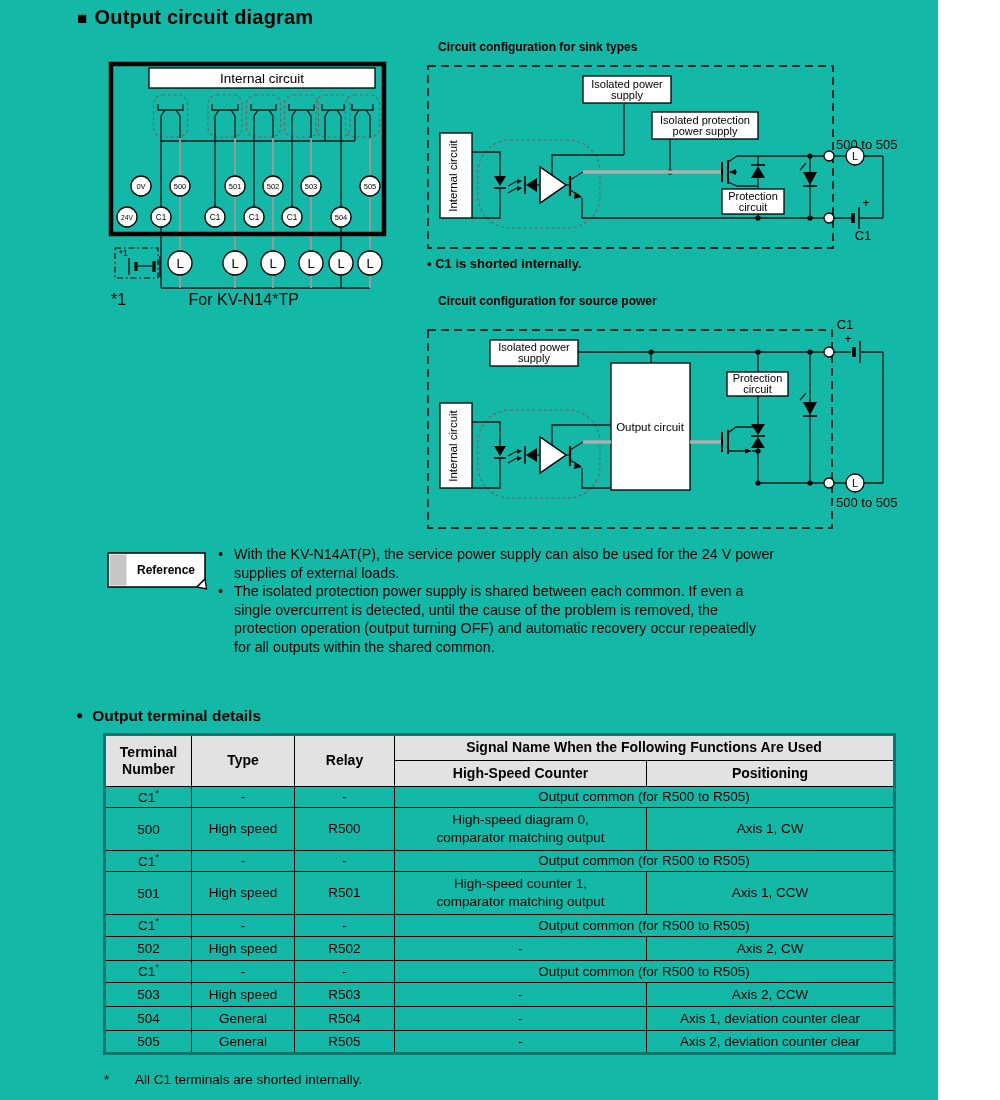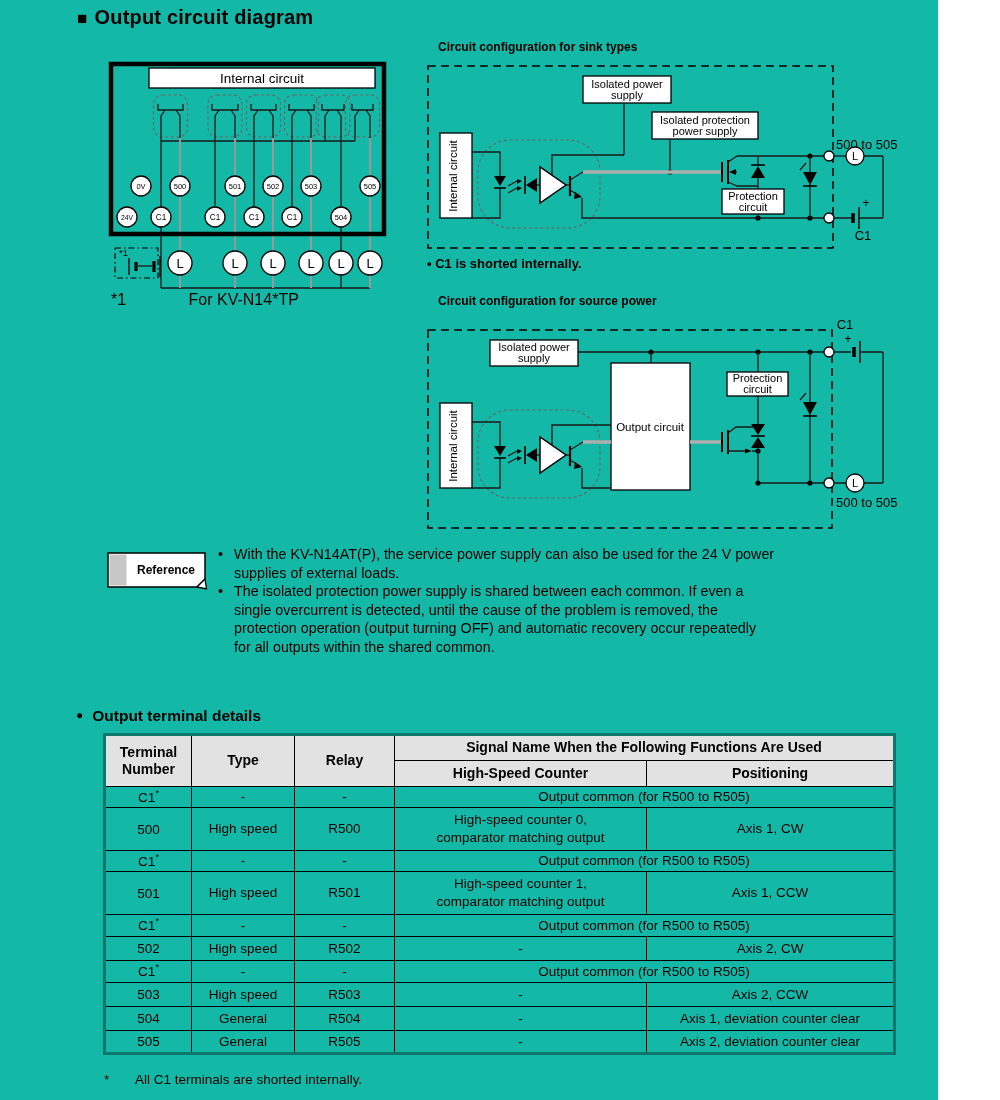--- a/index.html
+++ b/index.html
@@ -357,21 +357,21 @@
         <td><span>C1</span><sup>*</sup></td>
         <td>-</td>
         <td>-</td>
         <td colspan="2">Output common (for R500 to R505)</td>
       </tr>
       <tr style="height:43px;">
         <td><span>500</span><sup></sup></td>
         <td>High speed</td>
         <td>R500</td>
         <td>
-            <div>High-speed counter 0,</div>
+            <div>High-speed diagram 0,</div>
             <div>comparator matching output</div>
           </td>
         <td>Axis 1, CW</td>
       </tr>
       <tr style="height:21px;">
         <td><span>C1</span><sup>*</sup></td>
         <td>-</td>
         <td>-</td>
         <td colspan="2">Output common (for R500 to R505)</td>
       </tr>

